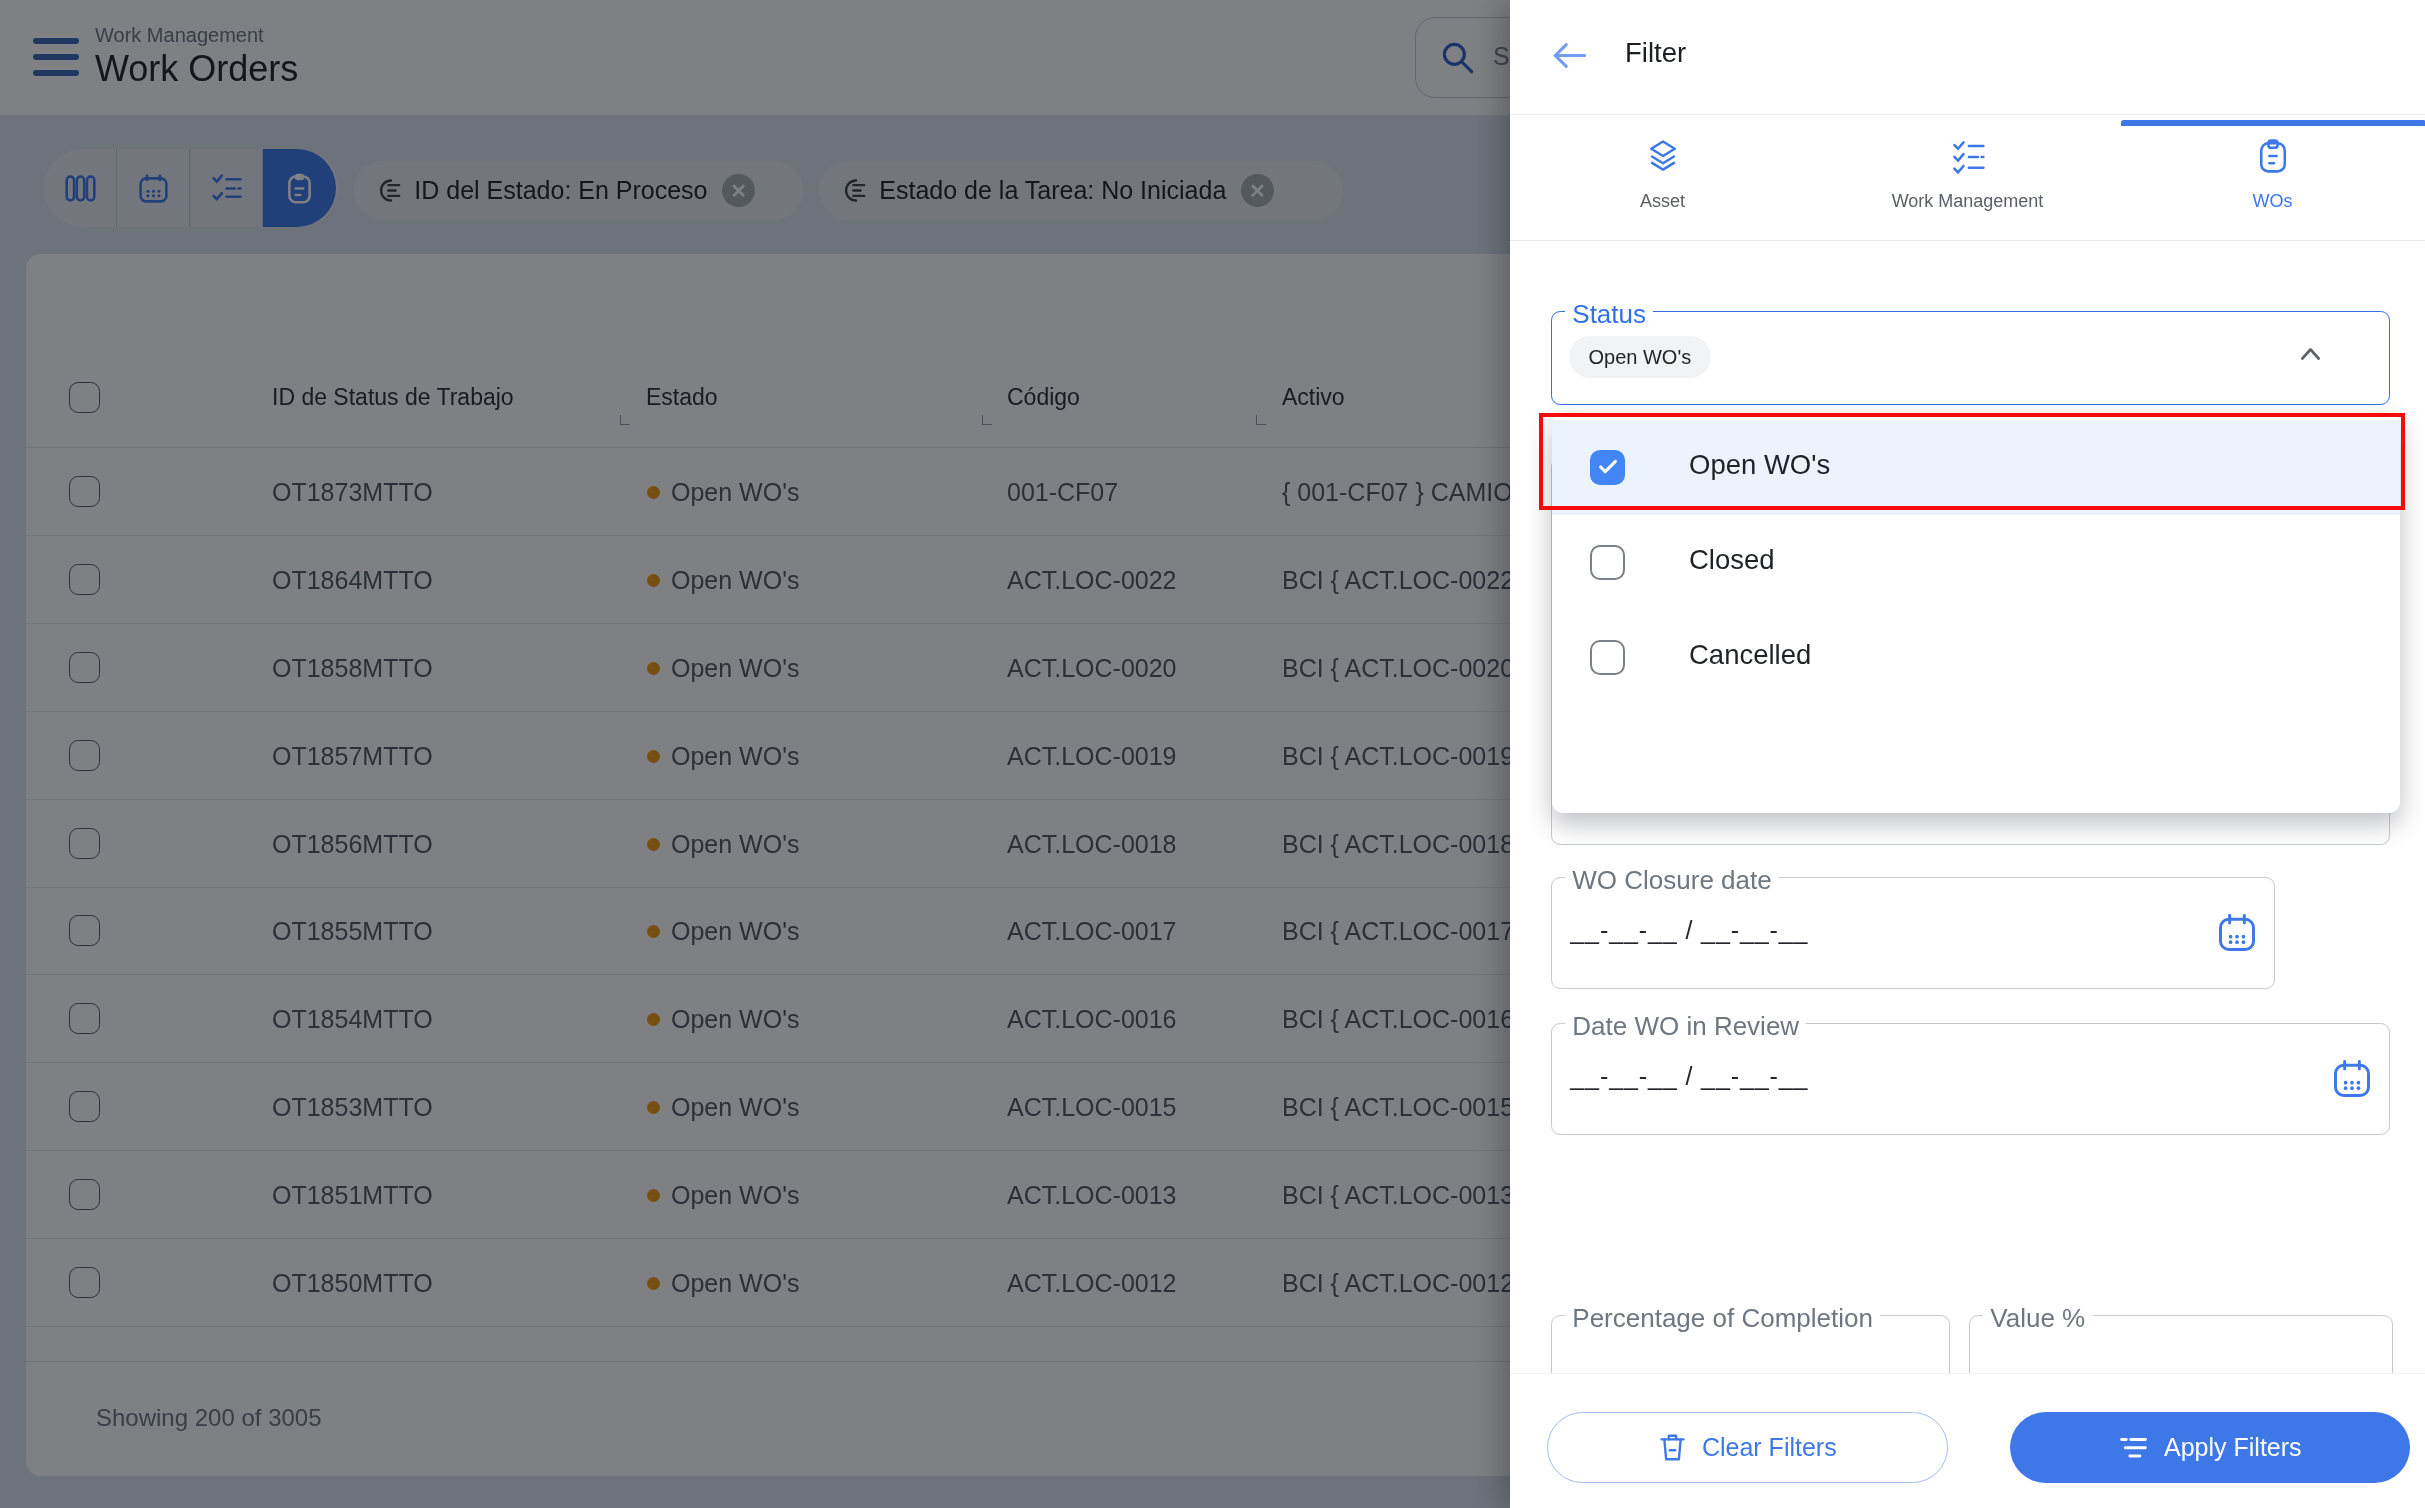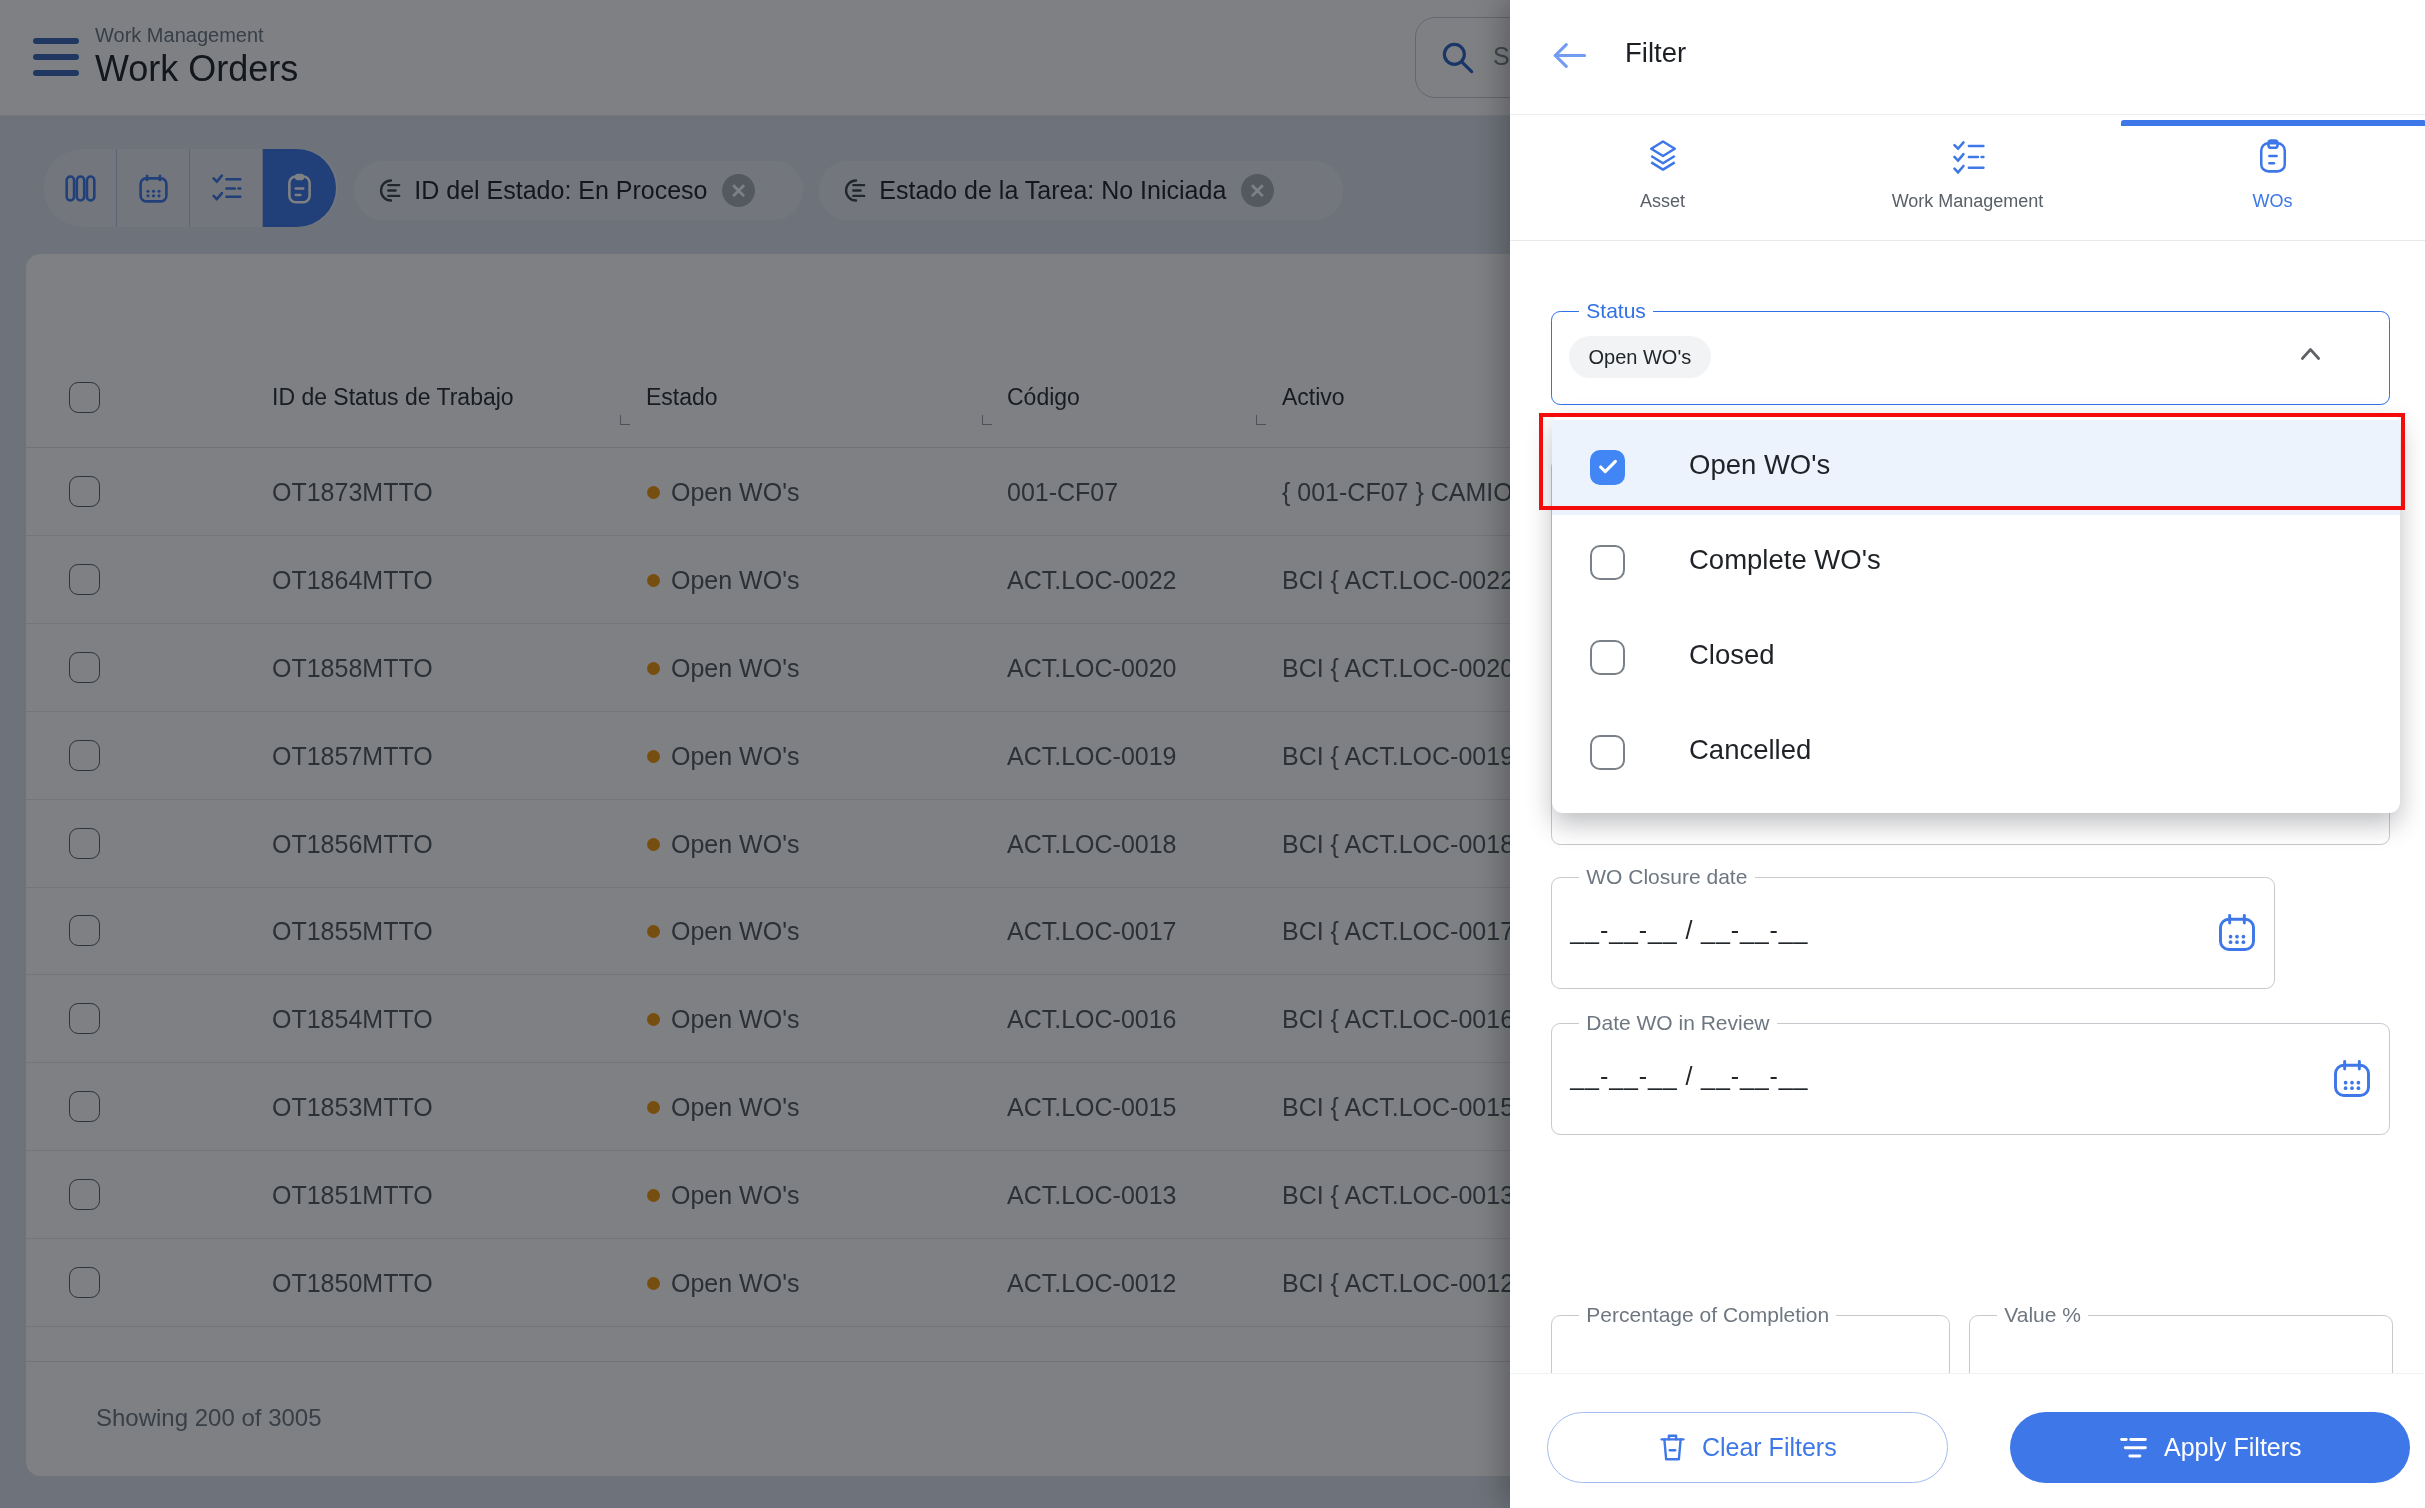--- a/index.html
+++ b/index.html
@@ -66,22 +66,22 @@
   #tabs { position:absolute; left:0; top:116px; width:100%; height:125px; display:flex;
           border-bottom:0.9px solid #e8eaed; }
   .tab { width:305px; display:flex; flex-direction:column; align-items:center; padding-top:20px; }
   .tab .ticon { color:#3d77e8; height:40px; display:flex; align-items:center; }
   .tab .tlabel { margin-top:14.6px; font-size:18px; color:#5a6067; }
   .tab.active .tlabel { color:#3d77e8; font-weight:500; }
   #tab-underline { position:absolute; left:611px; top:120px; width:305px; height:5.5px;
                    background:#3d77e8; border-radius:2.7px 2.7px 0 0; }
 
   .fieldset { position:absolute; border:1.8px solid #c6cacf; border-radius:9.2px; background:#fff; }
-  .fieldset .flab { position:absolute; left:27px; top:-13px; background:#ffffff; padding:0 7.3px;
-                    font-size:21px; color:#6e7781; white-space:nowrap; }
+  .fieldset .flab { position:absolute; left:13px; top:-13px; background:#ffffff; padding:0 7.3px;
+                    font-size:26px; color:#6e7781; white-space:nowrap; }
   .fieldset.blue { border:1.8px solid #3171e8; }
   .fieldset.blue .flab { color:#3171e8; }
   .dateval { position:absolute; left:18.3px; top:38px; font-size:25px; color:#22262a; letter-spacing:0.9px; }
   .cal-ic { position:absolute; right:14.6px; top:33px; color:#3d77e8; }
   .chev { color:#5f6368; }
 
   #status-chip { position:absolute; left:16.5px; top:24px; height:42px; border-radius:21px;
                  background:#f1f3f5; display:flex; align-items:center; padding:0 20px;
                  font-size:20px; color:#22262a; }
   #status-chevron { position:absolute; right:64px; top:31px; }
@@ -363,24 +363,20 @@
     <div id="ghost-field"></div>
 
     <div id="dropdown">
       <div class="opt sel">
         <span class="ocbx">
           <svg width="24" height="24" viewBox="0 0 26 26" fill="none" stroke="#ffffff" stroke-width="3.4" stroke-linecap="round" stroke-linejoin="round">
               <path d="M5 13 l5 5 L21 7"></path>
             </svg>
         </span>
         <span class="olabel">Open WO's</span>
-      </div>
-      <div class="opt">
-        <span class="ocbx"></span>
-        <span class="olabel">Complete WO's</span>
       </div>
       <div class="opt">
         <span class="ocbx"></span>
         <span class="olabel">Closed</span>
       </div>
       <div class="opt">
         <span class="ocbx"></span>
         <span class="olabel">Cancelled</span>
       </div>
     </div>

